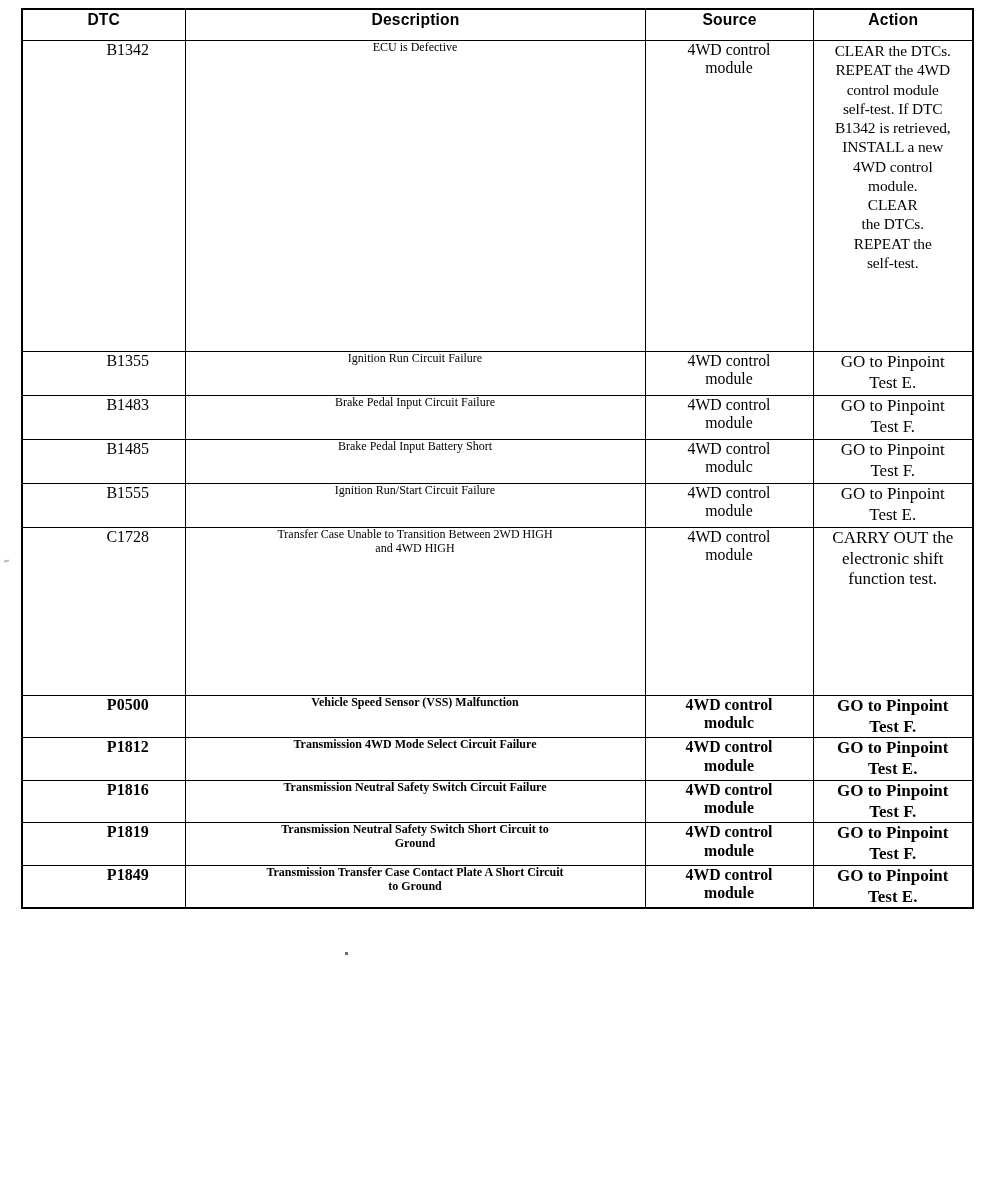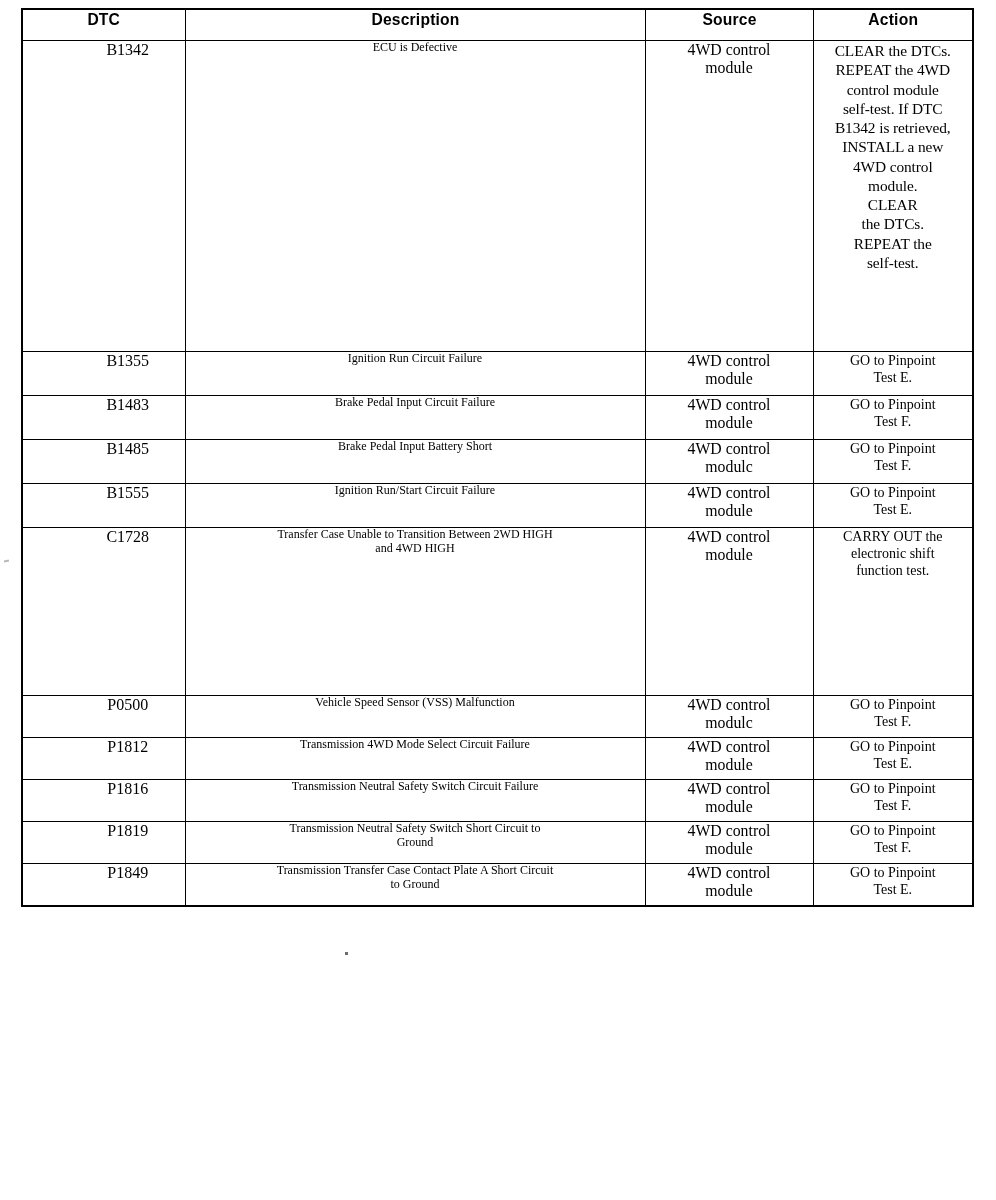--- a/index.html
+++ b/index.html
@@ -67,38 +67,38 @@
     font-size: 15.5px;
     line-height: 1.16;
     padding-top: 7px;
     padding-left: 4px;
     padding-right: 4px;
     padding-bottom: 4px;
   }
   tbody td.cell-dtc  { font-size: 16px; padding-left: 48px; }
   tbody td.cell-desc { font-size: 12px; }
   tbody td.cell-src  { font-size: 15.8px; }
-  tbody td.cell-act  { font-size: 14px; line-height: 1.22; }
+  tbody td.cell-act  { font-size: 17px; line-height: 1.22; }
 
   
   tr.row-tall-primary td.cell-act {
     font-weight: normal;
     font-size: 15.4px;
     line-height: 1.25;
     letter-spacing: -0.1px;
   }
 
   .cell-text { display: block; white-space: pre-line; }
 
   
   tr.h-tall1 td { height: 310px; }
   tr.h-std   td { height: 43px; }
   tr.h-tall2 td { height: 167px; }
   tr.h-tall3 td { height: 164px; }
-  tr.h-last  td { height: 41px; }
+  tr.h-last  td { height: 41px; font-weight: bold; }
 
   
   .scan-mark {
     position: absolute;
     background: #b9b9b9;
   }
   #scan-mark-left {
     left: 4px; top: 560px; width: 5px; height: 2px;
     transform: rotate(-12deg);
   }

